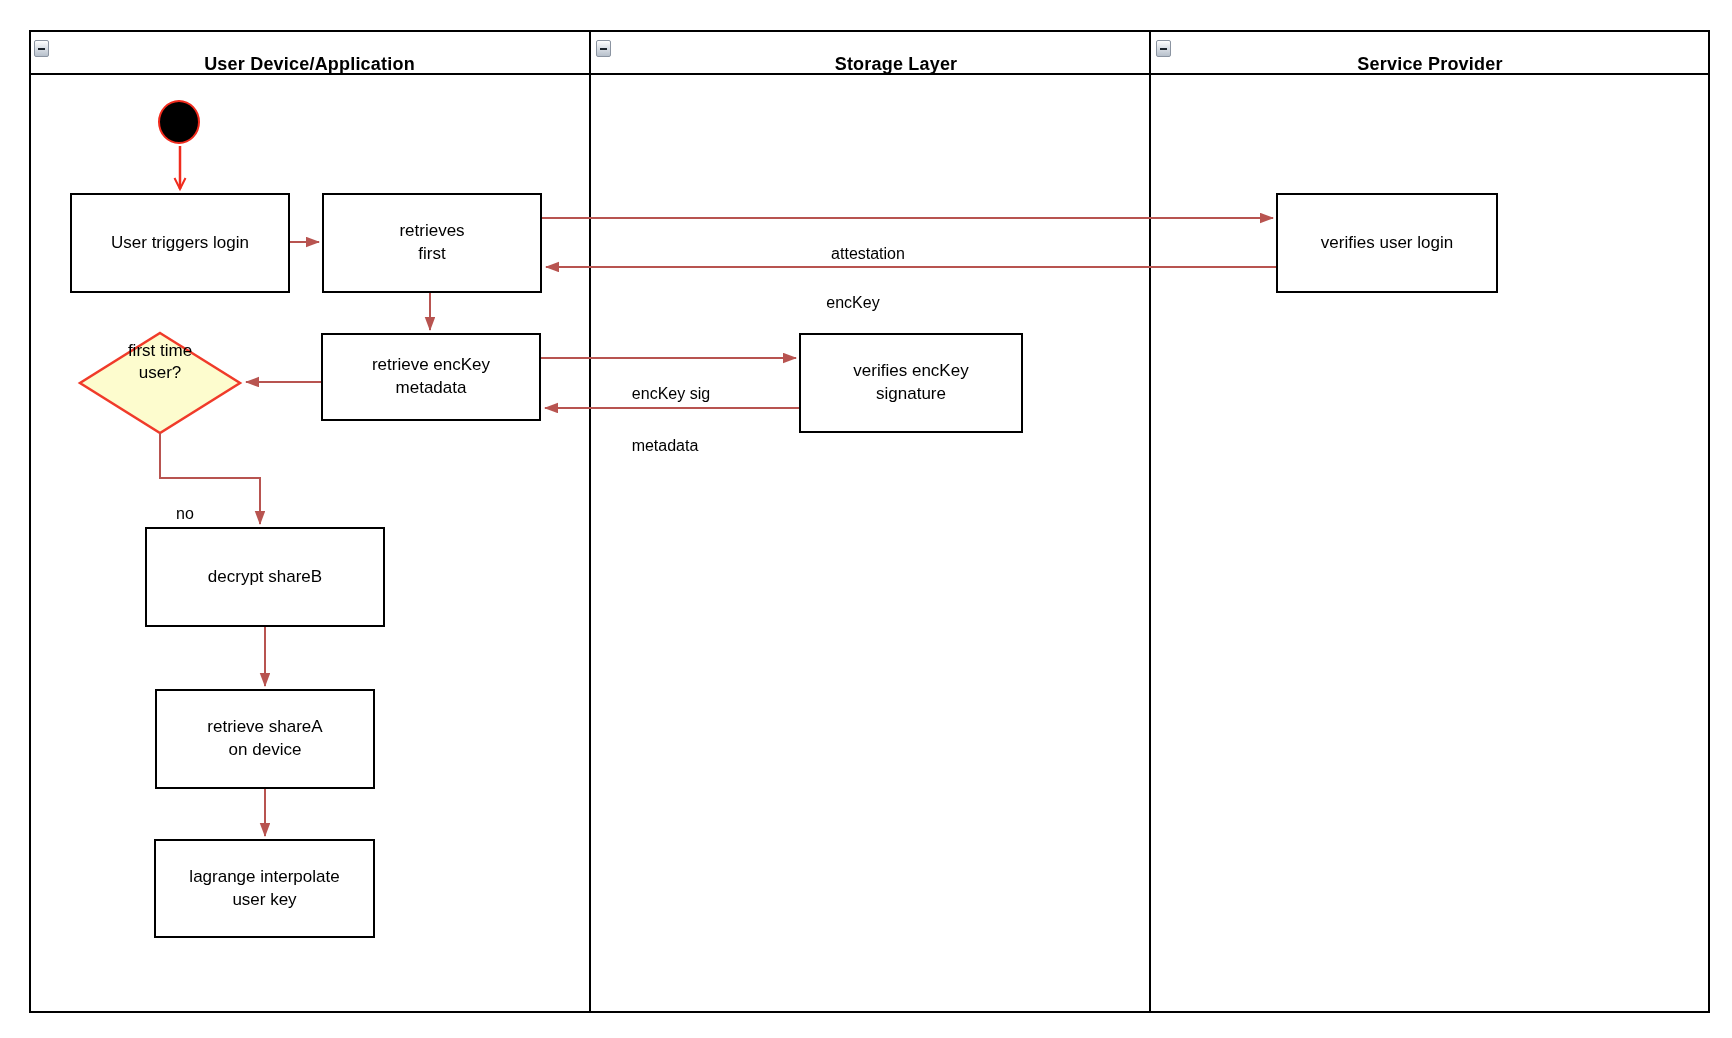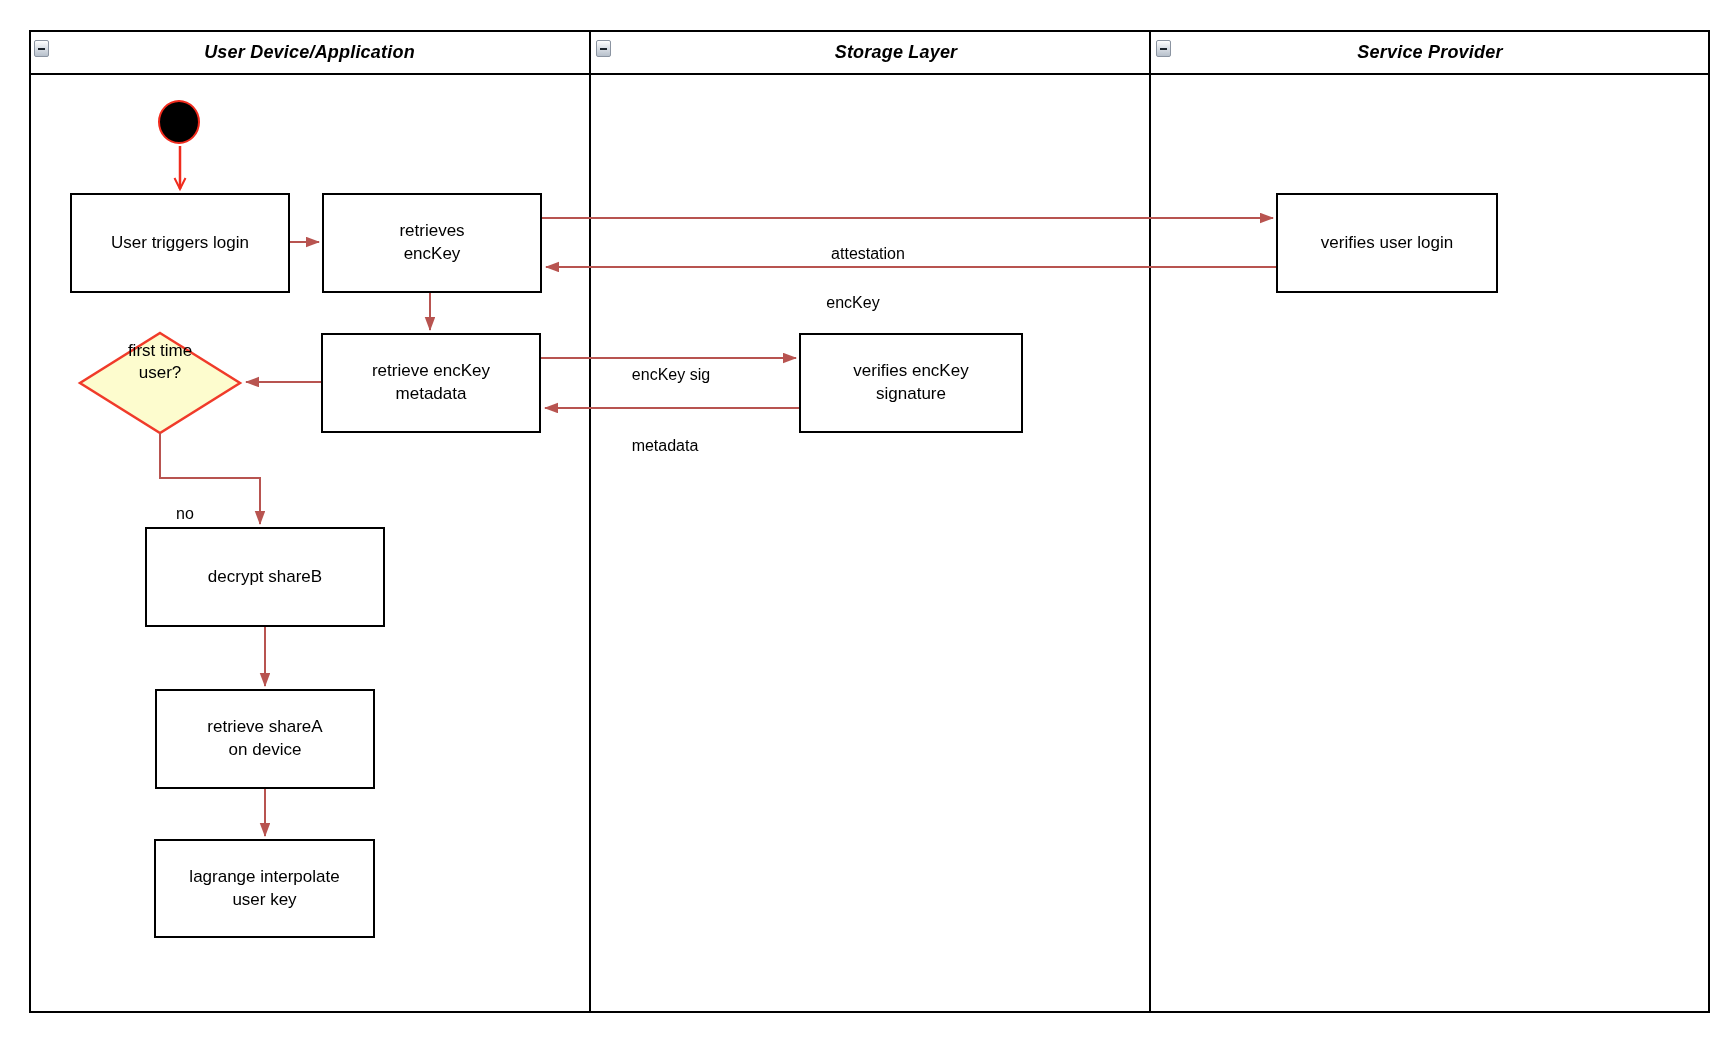--- a/index.html
+++ b/index.html
@@ -20,24 +20,23 @@
     width: 1681px; height: 983px;
     border: 2px solid #000;
     box-sizing: border-box;
     background: #fff;
   }
   .vline, .hline { position: absolute; background: #000; }
 
   .lane-header {
     position: absolute;
     top: 30px; height: 45px;
-    display: flex; align-items: center; justify-content: center;
+    display: flex; align-items: flex-end; justify-content: center;
     font-size: 18px; font-weight: bold;
     letter-spacing: 0.2px;
-    font-style: italic;
   }
   .collapse-btn {
     position: absolute;
     width: 15px; height: 17px;
     background: linear-gradient(180deg, #ffffff 0%, #dde2e8 45%, #b7c0cb 100%);
     border: 1px solid #8b94a1;
     border-radius: 2px;
     box-sizing: border-box;
     display: flex; align-items: center; justify-content: center;
     cursor: pointer;
@@ -155,28 +154,28 @@
   </svg>
 
   <div class="start-circle"></div>
 
   <div class="node-box" style="left:70px; top:193px; width:220px; height:100px;">
     <span>User triggers login</span>
   </div>
 
   <div class="node-box" style="left:322px; top:193px; width:220px; height:100px;">
     <span>retrieves
-encKey</span>
+first</span>
   </div>
 
   <div class="node-box" style="left:1276px; top:193px; width:222px; height:100px;">
     <span>verifies user login</span>
   </div>
 
-  <div class="node-box" style="left:321px; top:333px; width:220px; height:100px;">
+  <div class="node-box" style="left:321px; top:333px; width:220px; height:88px;">
     <span>retrieve encKey
 metadata</span>
   </div>
 
   <div class="node-box" style="left:799px; top:333px; width:224px; height:100px;">
     <span>verifies encKey
 signature</span>
   </div>
 
   <div class="node-box" style="left:145px; top:527px; width:240px; height:100px;">
@@ -191,17 +190,17 @@
   <div class="node-box" style="left:155px; top:689px; width:220px; height:100px;">
     <span>retrieve shareA
 on device</span>
   </div>
 
   <div class="diamond-label">first time
 user?</div>
 
   <div class="edge-label" style="left:868px; top:218px;">attestation</div>
   <div class="edge-label" style="left:853px; top:267px;">encKey</div>
-  <div class="edge-label" style="left:671px; top:339px;">encKey sig</div>
+  <div class="edge-label" style="left:671px; top:358px;">encKey sig</div>
   <div class="edge-label" style="left:665px; top:410px;">metadata</div>
   <div class="edge-label" style="left:185px; top:478px;">no</div>
 
 </div>
 
 </body></html>

